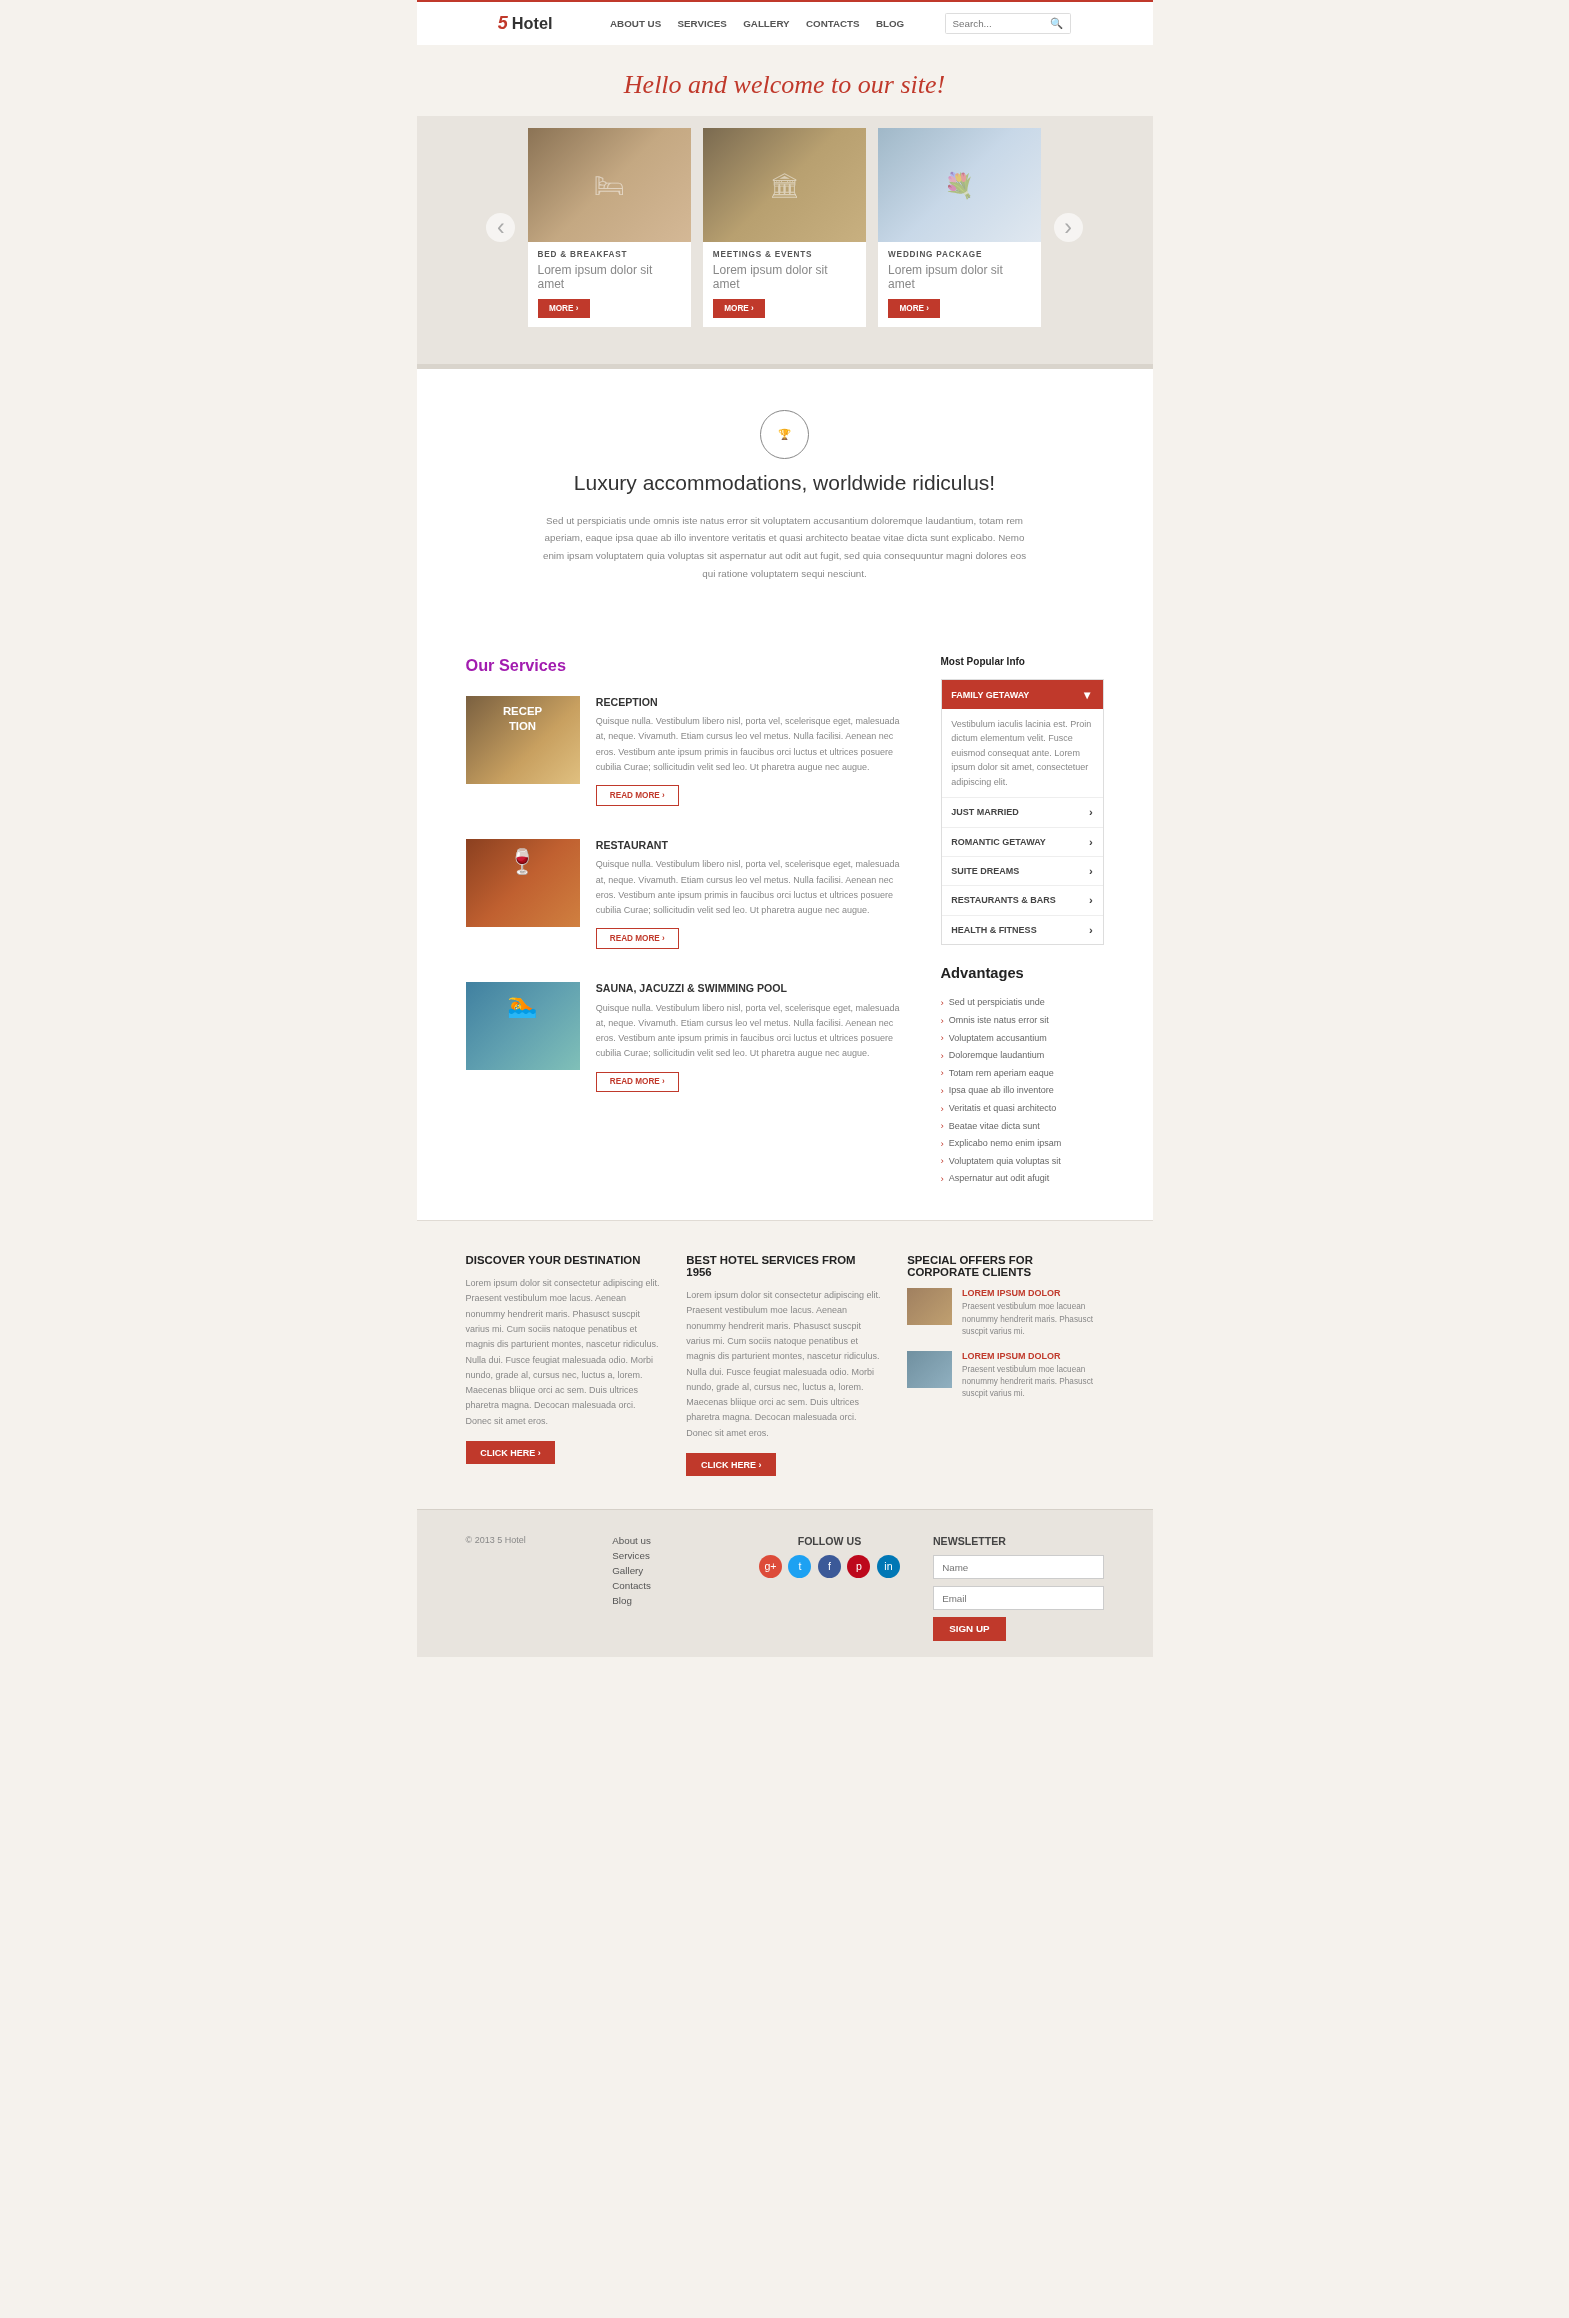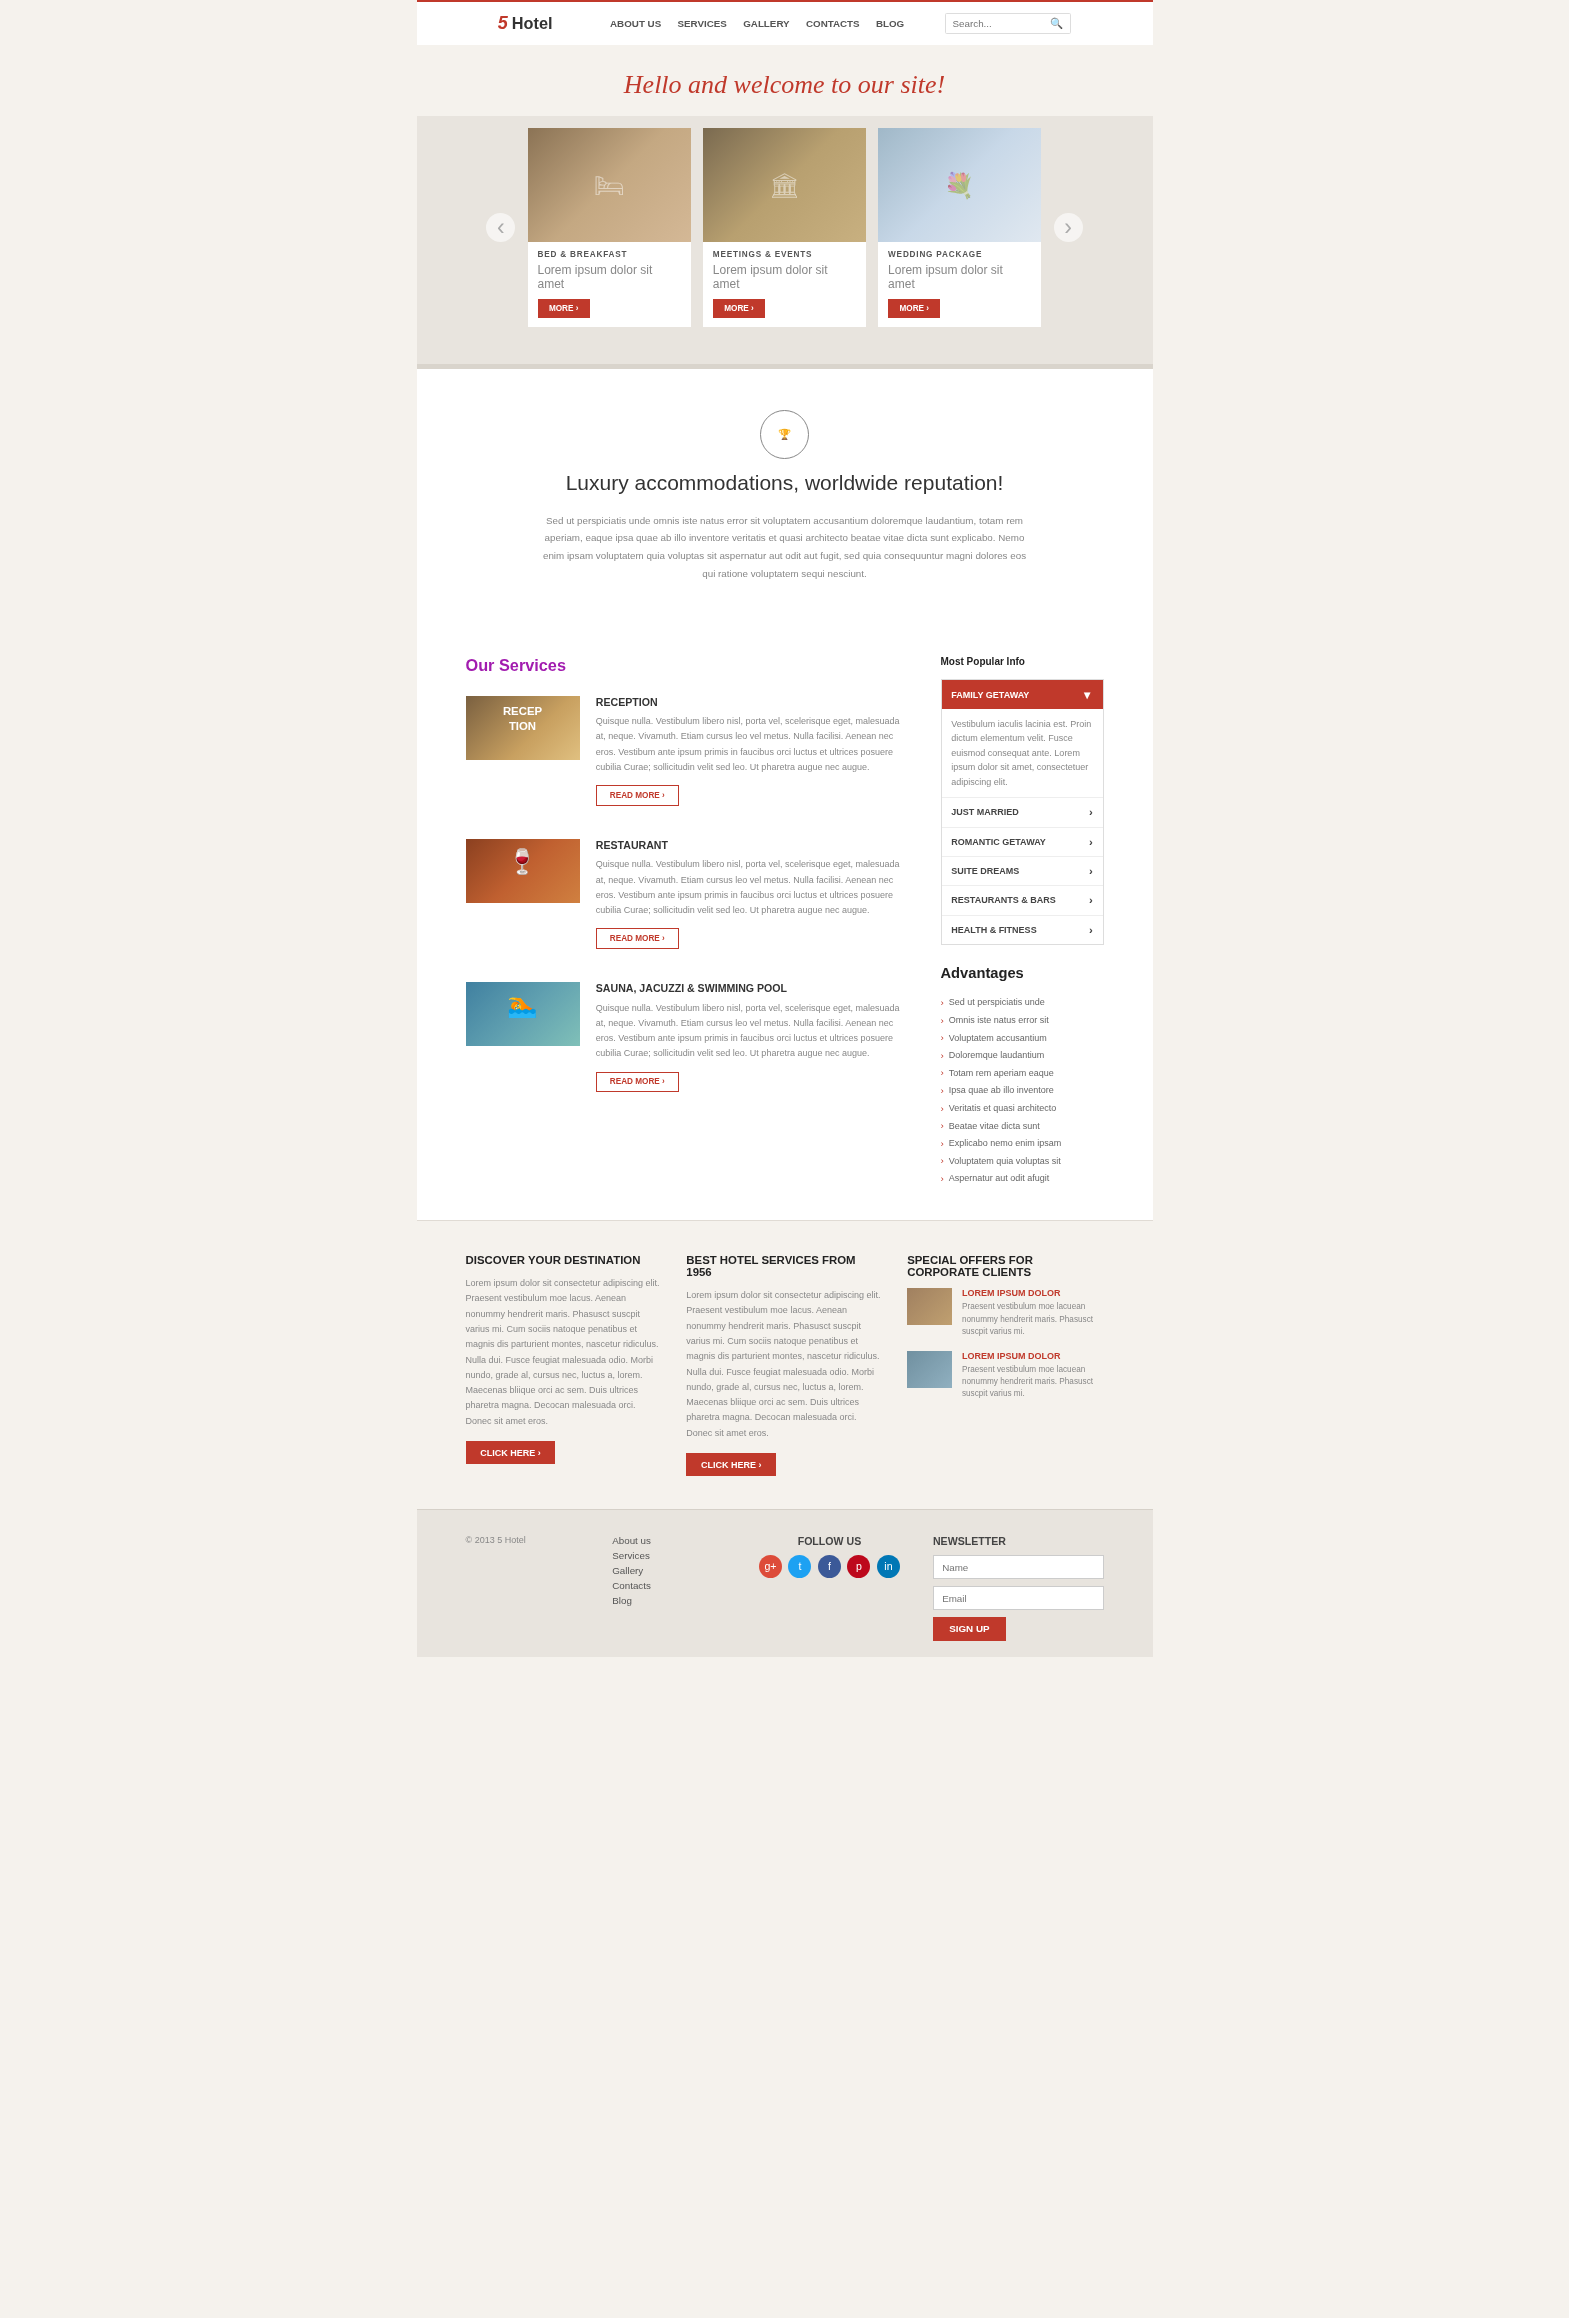--- a/index.html
+++ b/index.html
@@ -44,21 +44,21 @@
     .luxury { text-align: center; padding: 41px 16.3px; background: #fff; }
     .trophy-circle { width: 49px; height: 49px; border: 1.6px solid #888; border-radius: 50%; display: flex; align-items: center; justify-content: center; margin: 0 auto 12.3px; }
     .luxury h2 { font-size: 21px; font-weight: 300; color: #333; margin-bottom: 16.3px; }
     .luxury p { font-size: 9.8px; color: #888; line-height: 1.8; max-width: 490px; margin: 0 auto; }
 
     
     .main-content { display: flex; gap: 33px; padding: 33px 49px; background: #fff; }
     .services-col { flex: 1; }
     .services-col h2 { font-size: 16.3px; font-weight: bold; color: #a21caf; margin-bottom: 20.4px; }
     .service-item { display: flex; gap: 16.3px; margin-bottom: 33px; }
-    .service-img { width: 114px; height: 64px; flex-shrink: 0; background: #888; }
+    .service-img { width: 114px; height: 88px; flex-shrink: 0; background: #888; }
     .service-img-reception { background: linear-gradient(135deg, #7a6040 0%, #c8a060 60%, #e0c080 100%); }
     .service-img-restaurant { background: linear-gradient(135deg, #8b4020 0%, #c06030 50%, #d08040 100%); }
     .service-img-pool { background: linear-gradient(135deg, #4080a0 0%, #60a0b0 50%, #80c0b8 100%); }
     .service-content h3 { font-size: 10.6px; font-weight: bold; text-transform: uppercase; color: #333; margin-bottom: 6.5px; }
     .service-content p { font-size: 9px; color: #888; line-height: 1.7; margin-bottom: 9.8px; }
     .read-more-btn { background: transparent; border: 1.6px solid #c0392b; color: #c0392b; padding: 4.9px 13px; font-size: 8.2px; font-weight: bold; text-transform: uppercase; cursor: pointer; display: inline-flex; align-items: center; gap: 4.1px; }
 
     
     .sidebar { width: 163px; flex-shrink: 0; }
     .sidebar h2 { font-size: 10px; font-weight: bold; color: #222; margin-bottom: 12.3px; }
@@ -177,21 +177,21 @@
       </div>
     </div>
     <div class="slider-arrow">›</div>
   </div>
 </section>
 
 <div class="divider"></div>
 
 <section class="luxury">
   <div class="trophy-circle">🏆</div>
-  <h2>Luxury accommodations, worldwide reputation!</h2>
+  <h2>Luxury accommodations, worldwide ridiculus!</h2>
   <p>Sed ut perspiciatis unde omnis iste natus error sit voluptatem accusantium doloremque laudantium, totam rem aperiam, eaque ipsa quae ab illo inventore veritatis et quasi architecto beatae vitae dicta sunt explicabo. Nemo enim ipsam voluptatem quia voluptas sit aspernatur aut odit aut fugit, sed quia consequuntur magni dolores eos qui ratione voluptatem sequi nesciunt.</p>
 </section>
 
 <div class="main-content">
 
   <div class="services-col">
     <h2>Our Services</h2>
 
     <div class="service-item">
       <div class="service-img service-img-reception">

